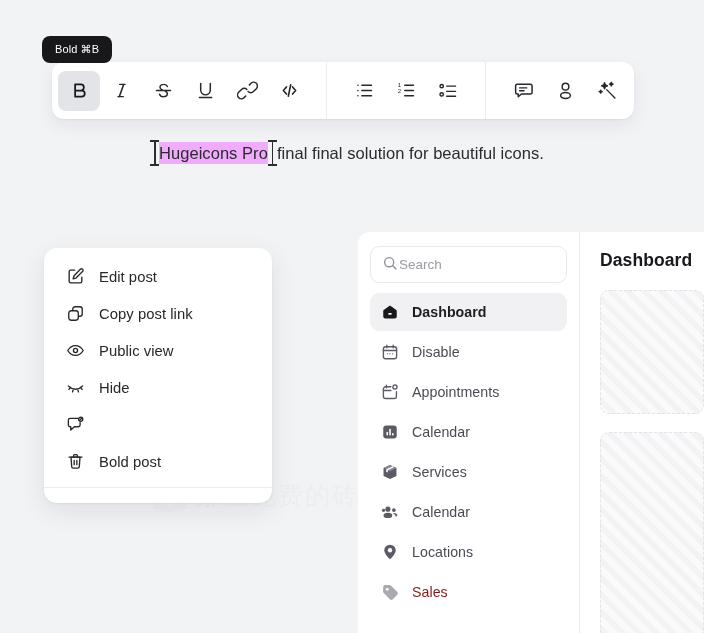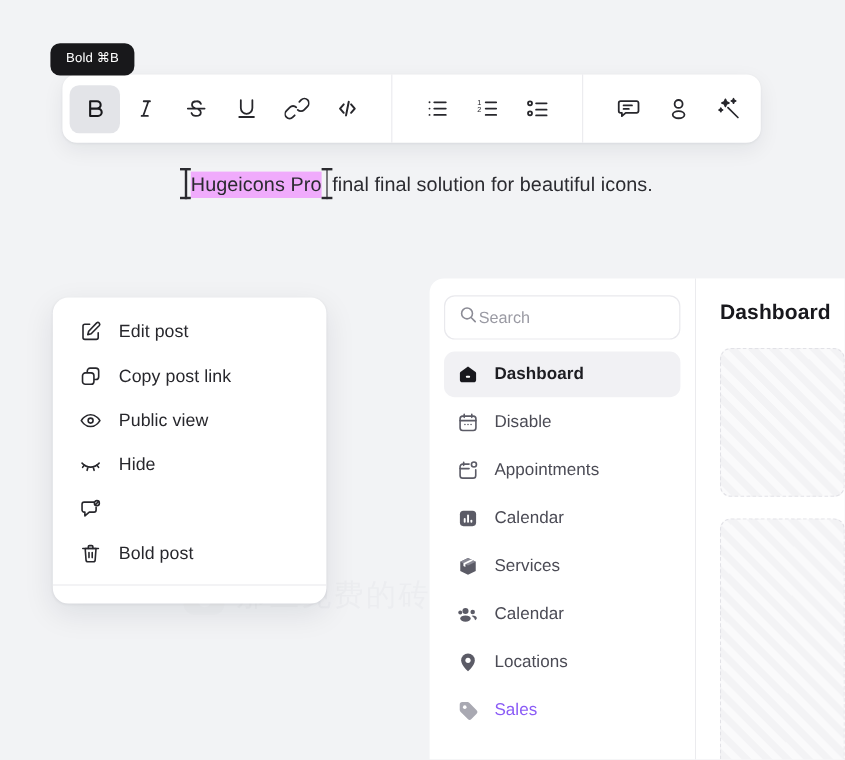--- a/index.html
+++ b/index.html
@@ -125,21 +125,21 @@
   }
   .search-input::placeholder { color: #9a9aa3; }
   .nav { padding: 0 12px; }
   .nav-item {
     display: flex; align-items: center; gap: 13px;
     height: 38px; border-radius: 9px; padding: 0 11px;
     margin-bottom: 2px; cursor: pointer;
     font-size: 14.2px; color: #4b4b55; letter-spacing: .05px;
   }
   .nav-item.active { background: #f1f1f4; color: #1d1d22; font-weight: 600; }
-  .nav-item.muted { color: #8b5cf6; }
+  .nav-item.muted { color: #7f1d1d; }
   .nav-ic { width: 18px; height: 18px; flex: none; display: block; }
 
   
   .content {
     position: absolute; left: 580px; top: 232px;
     width: 124px; height: 401px; background: #fff; z-index: 11;
     padding: 18px 0 0 20px; overflow: hidden;
   }
   .content-title {
     font-size: 17.5px; font-weight: 700; color: #18181d;

